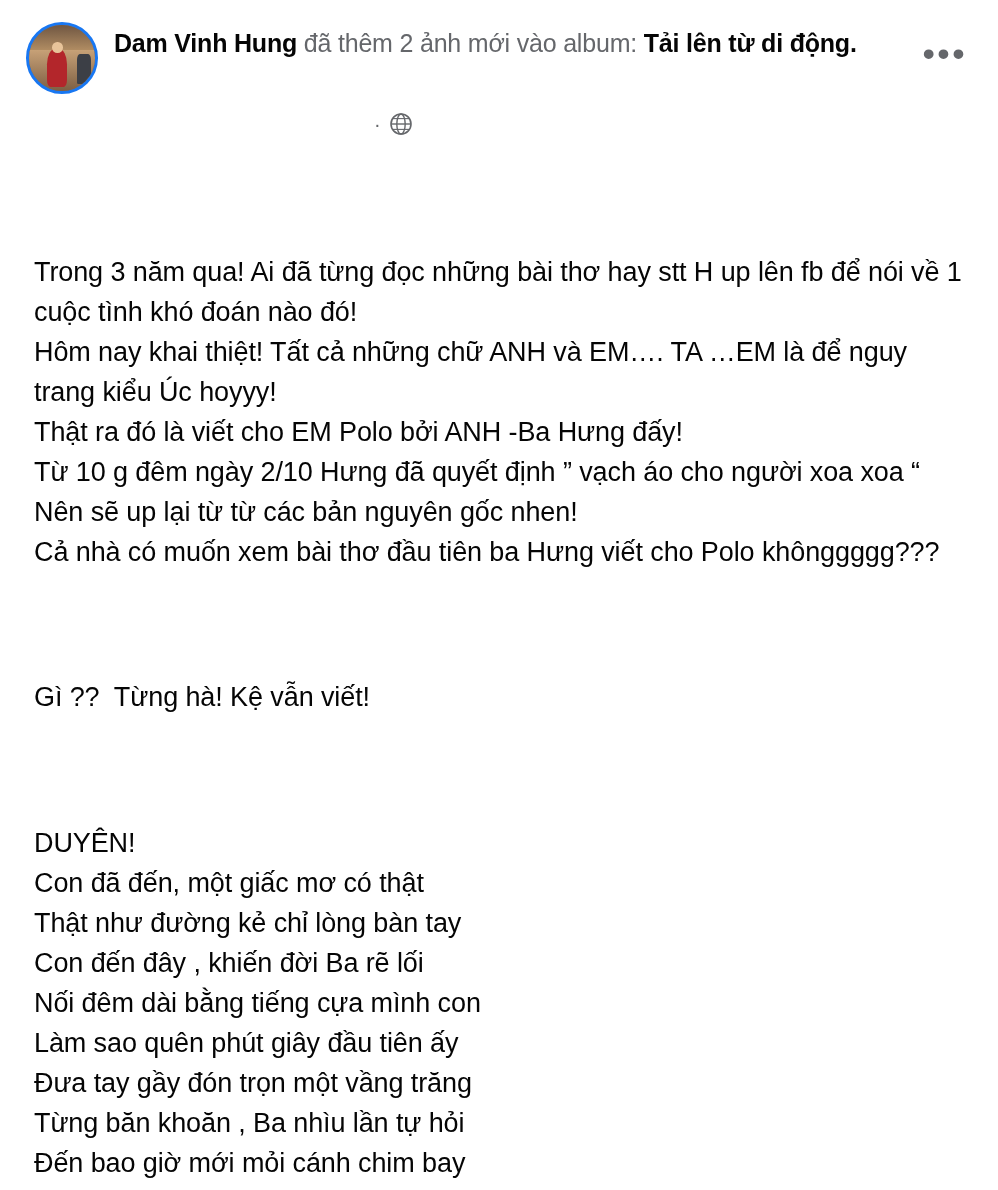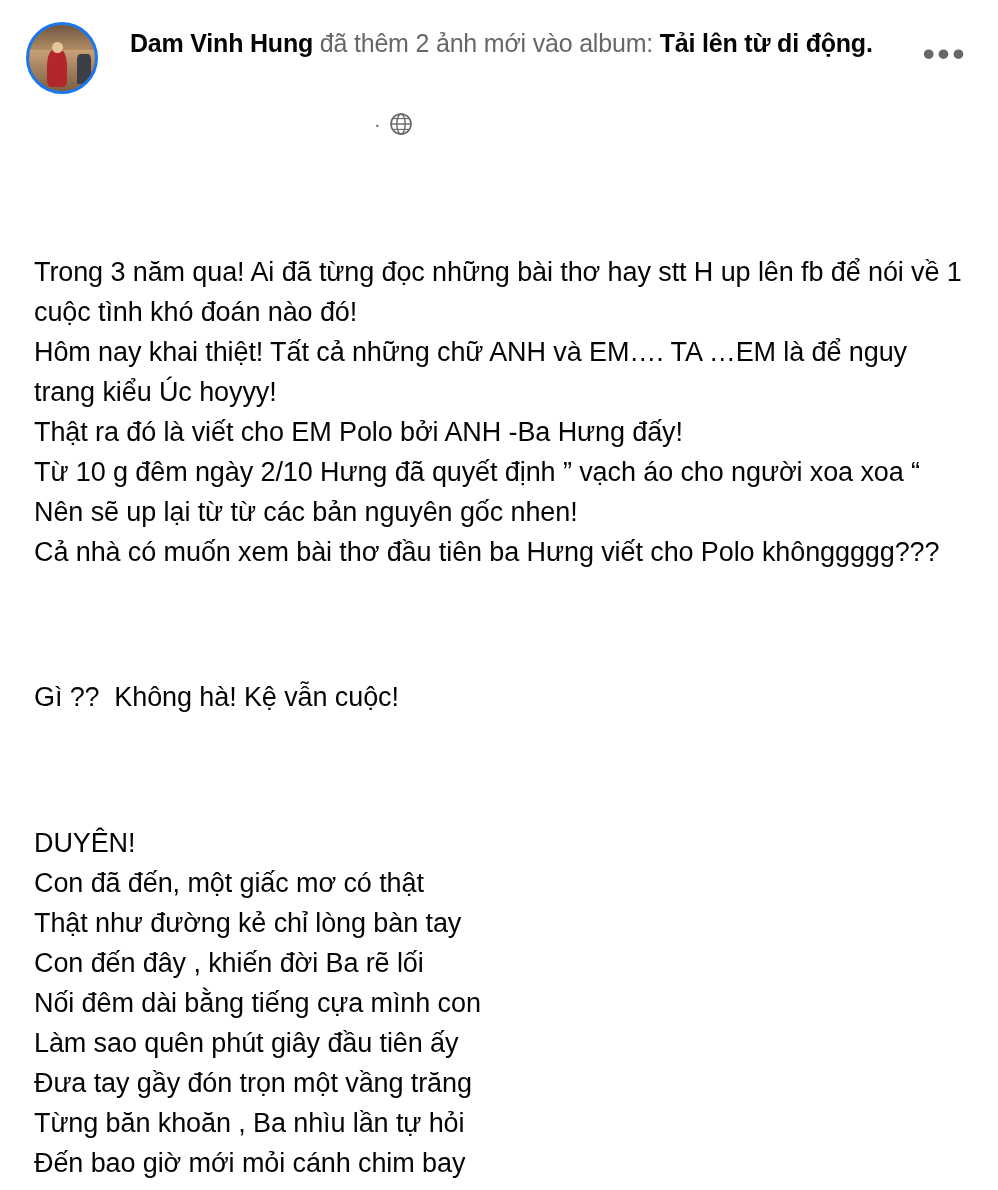--- a/index.html
+++ b/index.html
@@ -15,21 +15,21 @@
     overflow: hidden;
   }
   .post {
     width: 998px;
     box-sizing: border-box;
     padding: 22px 26px 0 26px;
   }
   .post-header {
     display: flex;
     align-items: flex-start;
-    gap: 32px;
+    gap: 16px;
   }
   .avatar {
     width: 72px;
     height: 72px;
     flex: 0 0 72px;
     border-radius: 50%;
     border: 3px solid #1877f2;
     box-sizing: border-box;
     overflow: hidden;
     position: relative;
@@ -173,21 +173,21 @@
     </span>
   </div>
 
   <div class="post-body">
     <div class="para">Trong 3 năm qua! Ai đã từng đọc những bài thơ hay stt H up lên fb để nói về 1 cuộc tình khó đoán nào đó!
 Hôm nay khai thiệt! Tất cả những chữ ANH và EM…. TA …EM là để nguy trang kiểu Úc hoyyy!
 Thật ra đó là viết cho EM Polo bởi ANH -Ba Hưng đấy!
 Từ 10 g đêm ngày 2/10 Hưng đã quyết định ” vạch áo cho người xoa xoa “
 Nên sẽ up lại từ từ các bản nguyên gốc nhen!
 Cả nhà có muốn xem bài thơ đầu tiên ba Hưng viết cho Polo khônggggg???</div>
-    <div class="para spaced">Gì ??  Không hà! Kệ vẫn cuộc!</div>
+    <div class="para spaced">Gì ??  Từng hà! Kệ vẫn viết!</div>
     <div class="para spaced">DUYÊN!
 Con đã đến, một giấc mơ có thật
 Thật như đường kẻ chỉ lòng bàn tay
 Con đến đây , khiến đời Ba rẽ lối
 Nối đêm dài bằng tiếng cựa mình con
 Làm sao quên phút giây đầu tiên ấy
 Đưa tay gầy đón trọn một vầng trăng
 Từng băn khoăn , Ba nhìu lần tự hỏi
 Đến bao giờ mới mỏi cánh chim bay
 Đan đôi tay, Ba ngước nhìn tự thú

